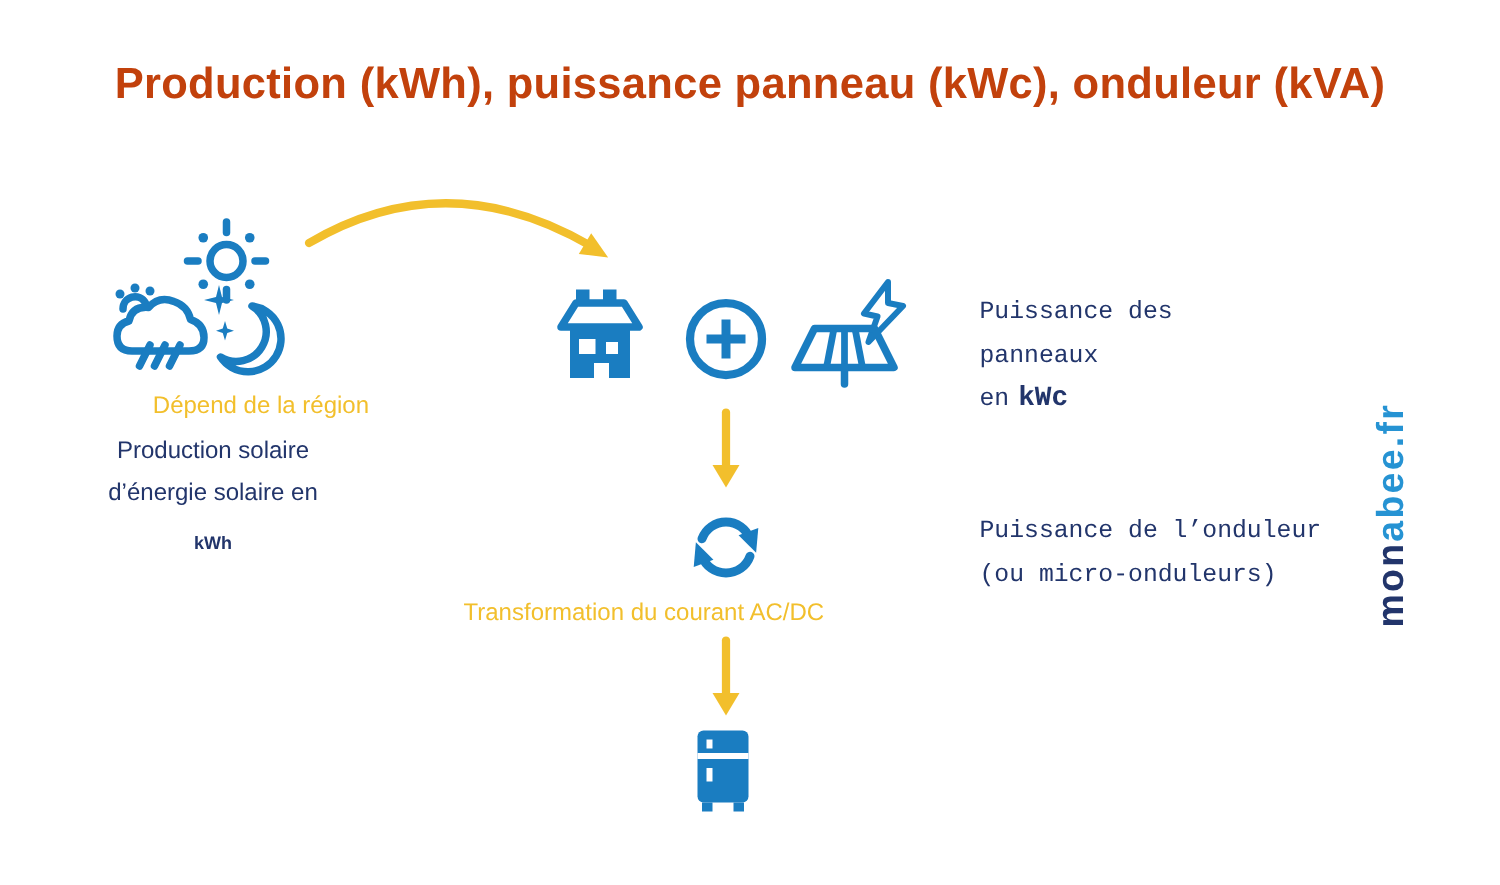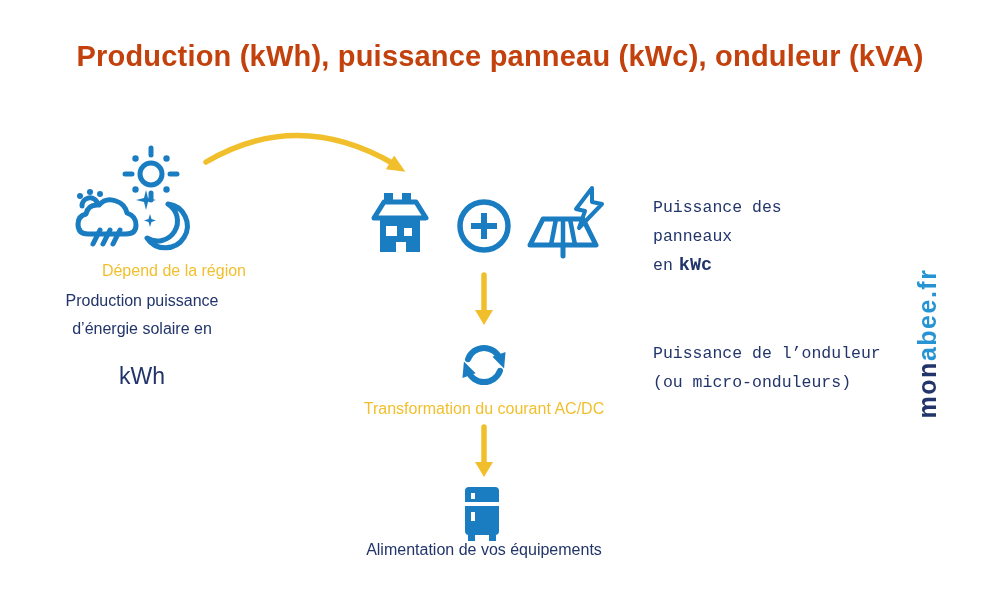--- a/index.html
+++ b/index.html
@@ -16,24 +16,24 @@
   svg { position:absolute; overflow:visible; }
   .blue-stroke { stroke:#1A7DC1; fill:none; }
   .blue-fill { fill:#1A7DC1; }
   .white-fill { fill:#ffffff; }
 
   .left-col { position:absolute; left:38px; top:138px; width:208px; text-align:center; }
   .weather-svg { position:relative; display:block; margin:0 auto; }
   .caption-yellow { color:#F2BF2C; font-size:16px; line-height:22px; margin-top:2px;text-align:right; }
   .navy-line { color:#22356B; font-size:16px; line-height:28px; }
   .navy-line.first { margin-top:5px; }
-  .big-unit { color:#22356B; font-size:23px; font-weight:400; line-height:28px; margin-top:19px; }
+  .big-unit { color:#22356B; font-size:12px; font-weight:700; line-height:28px; margin-top:5px; }
 
   .mid-caption {
-    position:absolute; left:309px; width:350px; text-align:center;
+    position:absolute; left:309px; width:350px; text-align:left;
     font-size:16px;
   }
   .yellow-text { color:#F2BF2C; }
   .navy-text { color:#22356B; }
 
   .right-block { position:absolute; left:653px; width:240px; color:#22356B; font-size:16.5px; line-height:29px;font-family:Liberation Mono, monospace; }
   .unit-inline { font-weight:700; font-size:18.5px; margin-left:6px; }
 
   .logo-wrap {
     position:absolute; left:880px; top:243px; width:96px; height:200px;
@@ -84,21 +84,21 @@
         <line x1="44" y1="92" x2="37" y2="106" class="blue-stroke" stroke-width="5" stroke-linecap="round"></line>
       </g>
 
       <g>
         <path d="M 92 66 A 22 22 0 1 1 71 100 A 18 18 0 0 0 92 66 Z" class="blue-stroke" stroke-width="5" stroke-linejoin="round" fill="#ffffff"></path>
         <polygon points="70,52 72,60 80,62 72,64 70,72 68,64 60,62 68,60" class="blue-fill"></polygon>
         <polygon points="74,76 75.5,81 80,82.5 75.5,84 74,89 72.5,84 68,82.5 72.5,81" class="blue-fill"></polygon>
       </g>
     </svg>
     <div class="caption-yellow">Dépend de la région</div>
-    <div class="navy-line first">Production puissance</div>
+    <div class="navy-line first">Production solaire</div>
     <div class="navy-line">d’énergie solaire en</div>
     <div class="big-unit">kWh</div>
   </div>
 
   <svg style="left:371px; top:191px;" width="58" height="66" viewBox="0 0 58 66">
     <rect x="13" y="2" width="9" height="10" class="blue-fill"></rect>
     <rect x="31" y="2" width="9" height="10" class="blue-fill"></rect>
     <polygon points="3,27 13,11 45,11 55,27" class="blue-stroke" stroke-width="5" stroke-linejoin="round" fill="#ffffff"></polygon>
     <rect x="9" y="27" width="40" height="34" class="blue-fill"></rect>
     <rect x="15" y="35" width="11" height="10" class="white-fill"></rect>
@@ -142,21 +142,20 @@
 
   <svg style="left:460px; top:486px;" width="44" height="58" viewBox="0 0 44 58">
     <rect x="5" y="1" width="34" height="48" rx="4" class="blue-fill"></rect>
     <line x1="5" y1="18" x2="39" y2="18" stroke="#ffffff" stroke-width="4"></line>
     <line x1="13" y1="7" x2="13" y2="13" stroke="#ffffff" stroke-width="4"></line>
     <line x1="13" y1="26" x2="13" y2="35" stroke="#ffffff" stroke-width="4"></line>
     <rect x="8" y="49" width="7" height="6" class="blue-fill"></rect>
     <rect x="29" y="49" width="7" height="6" class="blue-fill"></rect>
   </svg>
 
-  <div class="mid-caption navy-text" style="top:541px;">Alimentation de vos équipements</div>
 
   <div class="right-block" style="top:193px;">
     <div>Puissance des</div>
     <div>panneaux</div>
     <div><span>en</span><span class="unit-inline">kWc</span></div>
   </div>
 
   <div class="right-block" style="top:339px;">
     <div>Puissance de l’onduleur</div>
     <div>(ou micro-onduleurs)</div>

